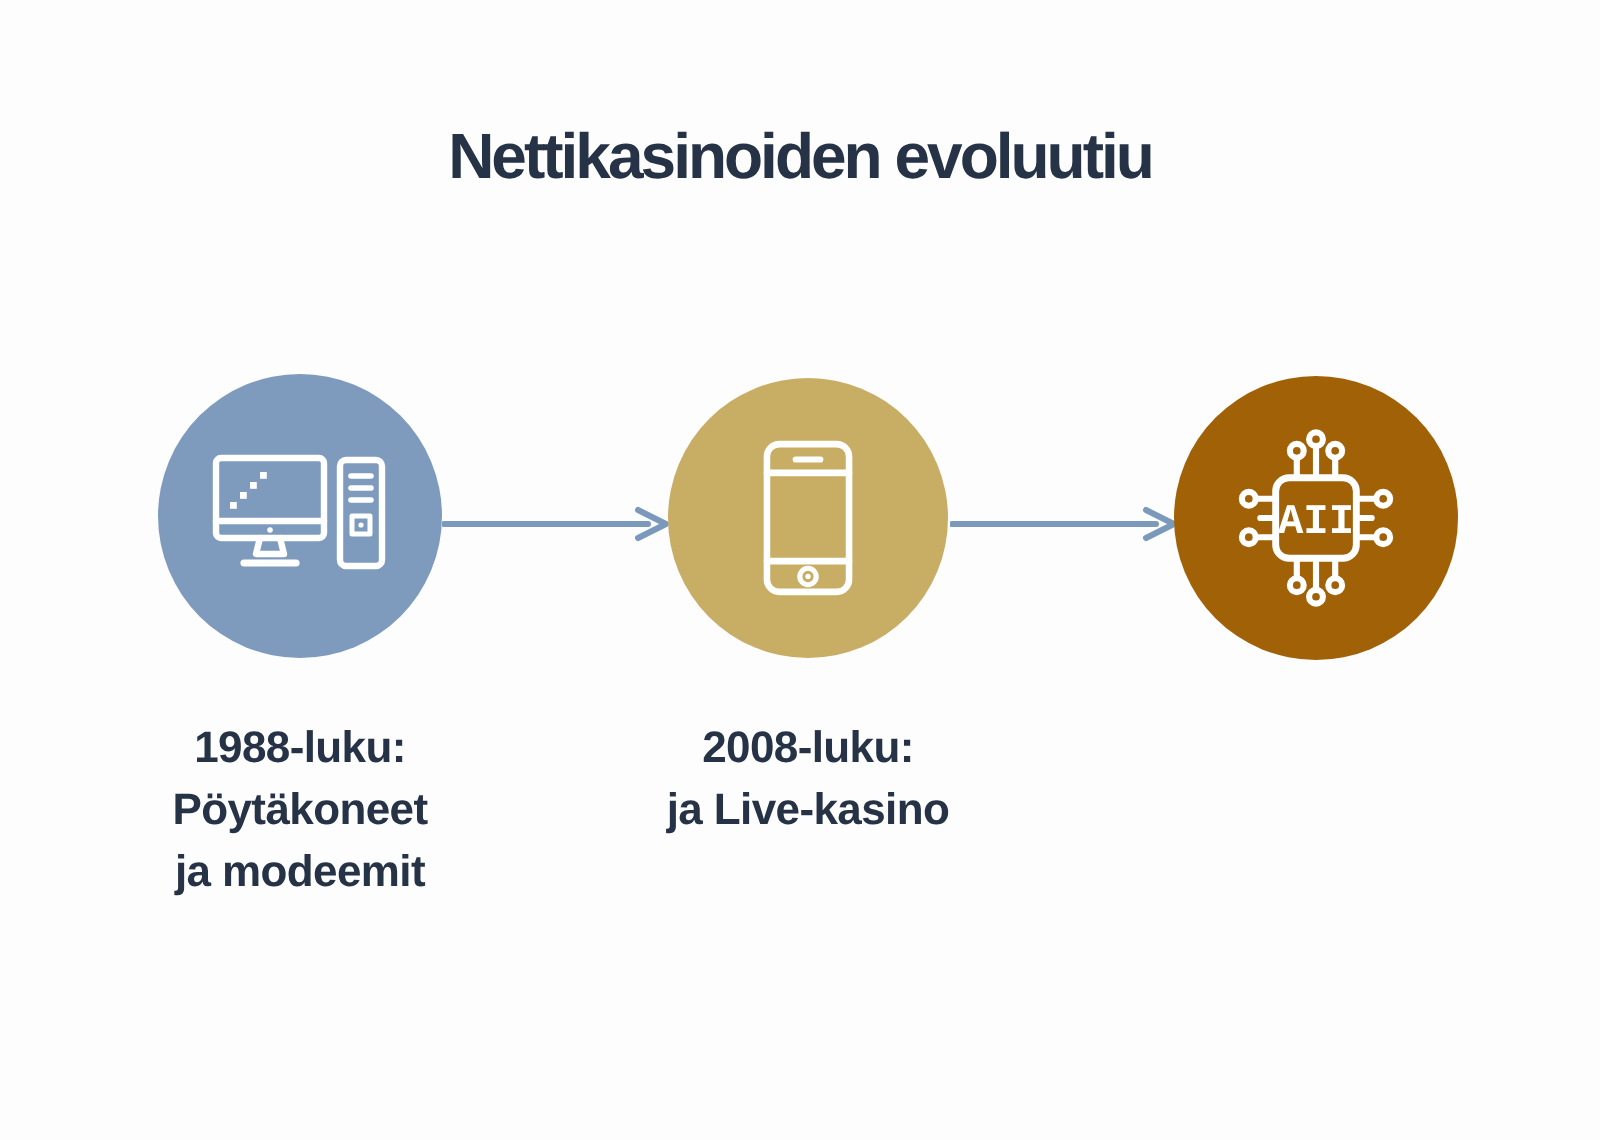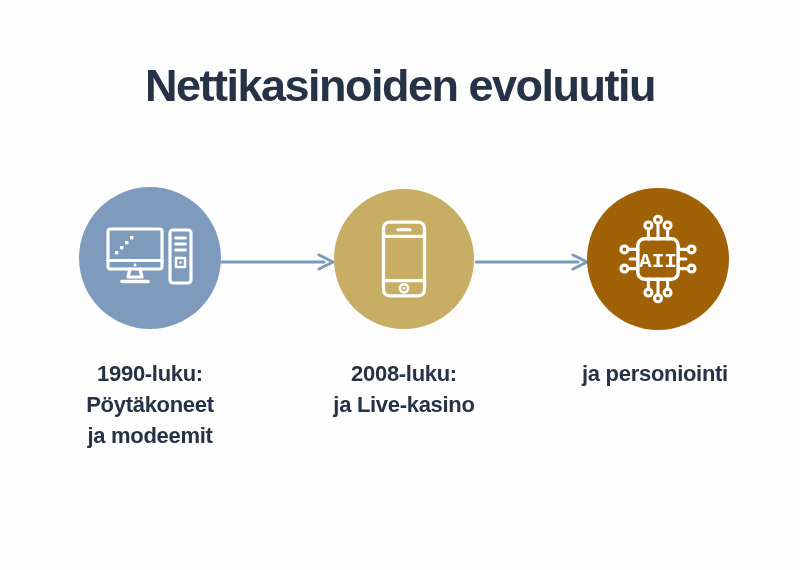--- a/index.html
+++ b/index.html
@@ -8,21 +8,21 @@
     background:#fdfdfd;
     font-family:"Liberation Sans", sans-serif;
     overflow:hidden;
   }
   .stage{
     position:relative;width:800px;height:570px;background:#fdfdfe;
   }
   .title{
     position:absolute;top:60px;left:0;width:800px;
     text-align:center;
-    font-size:45px;font-weight:bold;
+    font-size:32px;font-weight:bold;
     letter-spacing:-1.5px;
     color:#263245;
     margin:0;
   }
   .circle{
     position:absolute;
     width:142px;height:142px;border-radius:50%;
     display:flex;align-items:center;justify-content:center;
   }
   .circle--1{left:79px;top:187px;}
@@ -126,27 +126,26 @@
         <circle cx="85" cy="40" r="3.6"></circle>
       <line x1="71" y1="50" x2="79" y2="50"></line>
       <line x1="71" y1="60" x2="81" y2="60"></line>
         <circle cx="85" cy="60" r="3.6"></circle>
 
       <text x="50" y="58" text-anchor="middle" fill="#FFFFFF" stroke="none" font-family="Liberation Mono, monospace" font-size="22" font-weight="bold">AII</text>
     </svg>
   </div>
 
   <div class="stage-label stage-label--1">
-    <div>1990-luku:</div>
+    <div>1988-luku:</div>
     <div>Pöytäkoneet</div>
     <div>ja modeemit</div>
   </div>
 
   <div class="stage-label stage-label--2">
     <div>2008-luku:</div>
     <div>ja Live-kasino</div>
   </div>
 
   <div class="stage-label stage-label--3">
-    <div>ja personiointi</div>
   </div>
 
 </div>
 
 </body></html>

